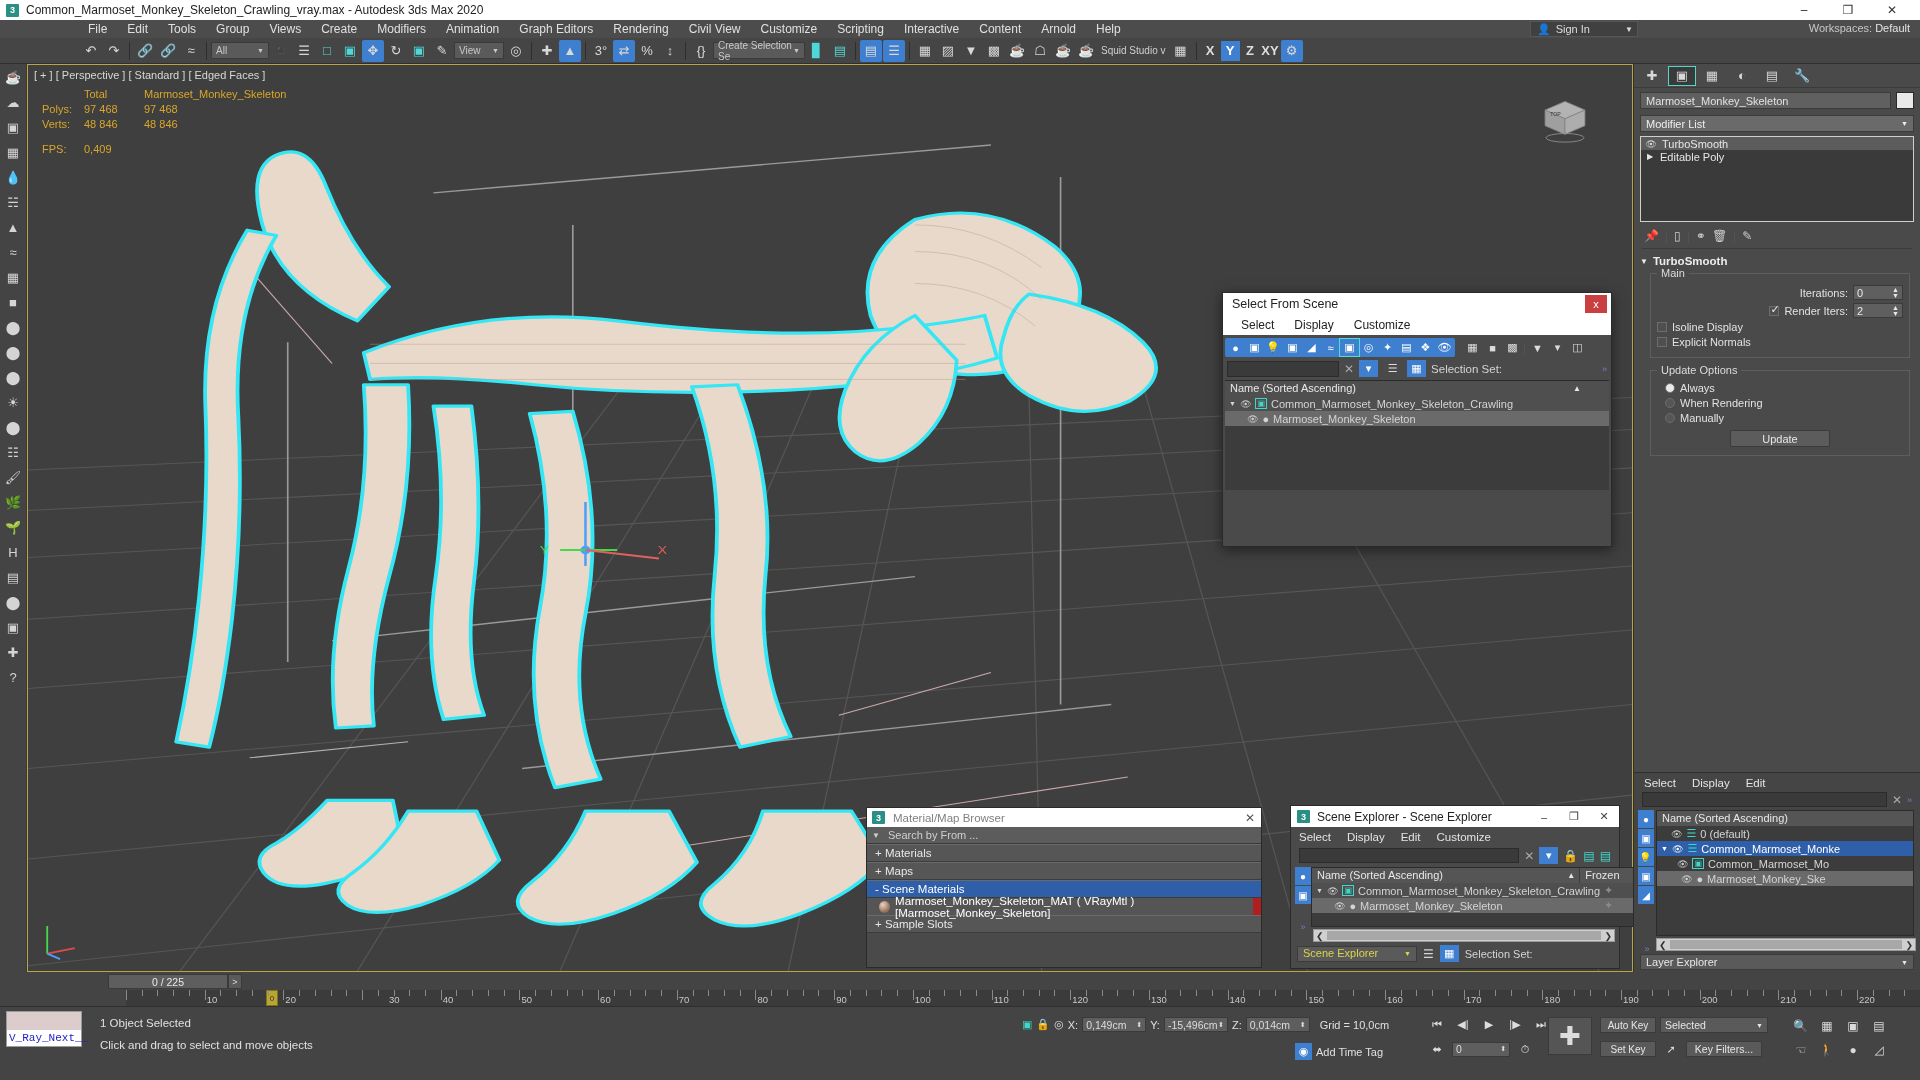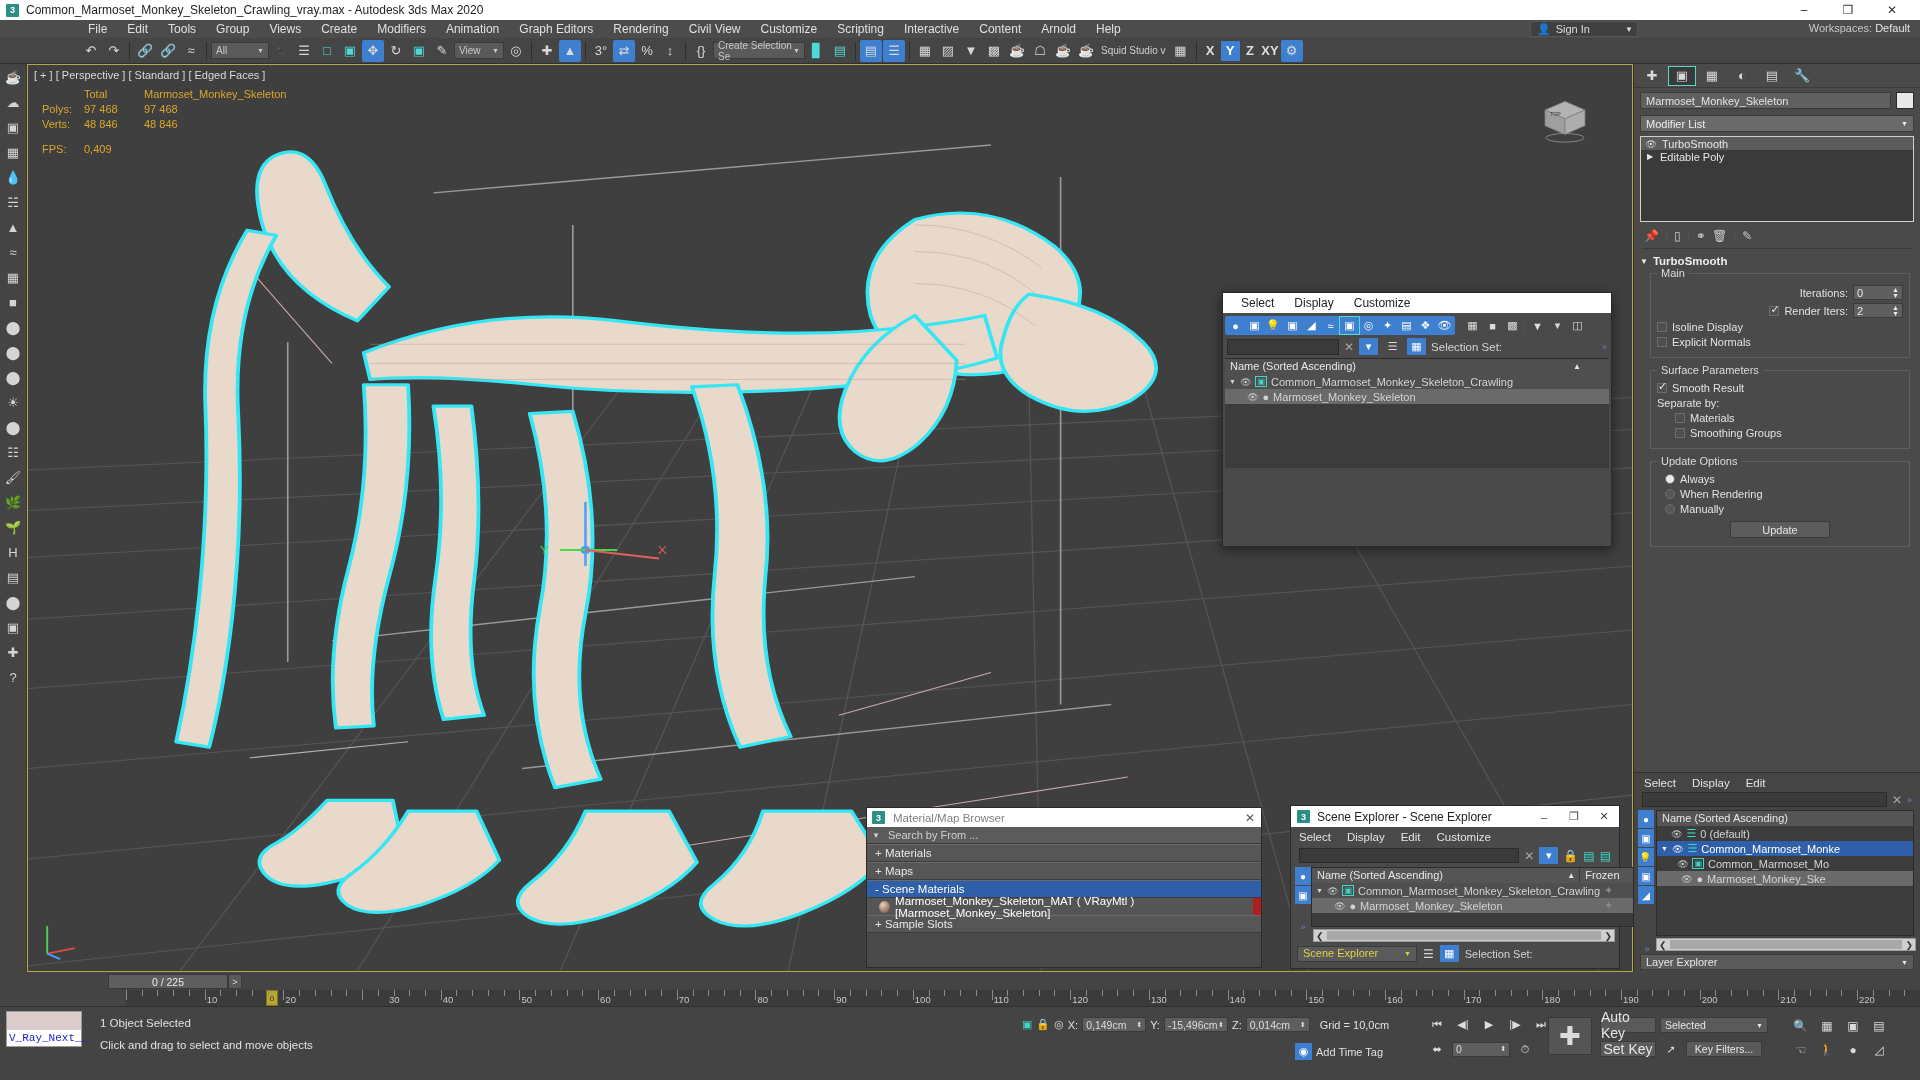--- a/index.html
+++ b/index.html
@@ -172,21 +172,21 @@
   .mxs{position:absolute;left:6px;top:4px;width:76px;height:36px;border:1px solid #9a9a9a;background:#dccccc;}
   .mxs .lower{position:absolute;bottom:0;left:0;right:0;height:16px;background:#fff;
       color:#2222cc;font-family:"Liberation Mono",monospace;font-size:11px;padding-left:2px;line-height:16px;}
   .stxt{position:absolute;left:100px;font-size:11.5px;color:#e0e0e0;}
   .coord{position:absolute;display:flex;align-items:center;gap:4px;font-size:11px;color:#e0e0e0;}
   .cfield{width:64px;height:15px;background:#5e5e5e;border:1px solid #3a3a3a;font-size:10.5px;
      color:#dcdcdc;padding:0 3px;display:flex;align-items:center;}
   .cfield .ar{margin-left:auto;font-size:7px;}
   .anibtn{width:22px;height:16px;display:flex;align-items:center;justify-content:center;font-size:11px;color:#ddd;}
   .keybtn{width:56px;height:16px;background:#5a5a5a;border:1px solid #3b3b3b;display:flex;align-items:center;
-     justify-content:center;font-size:14px;color:#e6e6e6;}
+     justify-content:center;font-size:10px;color:#e6e6e6;}
   .bigplus{width:44px;height:38px;background:#555;border:1px solid #3a3a3a;display:flex;align-items:center;
      justify-content:center;font-size:26px;color:#dcdcdc;}
   .selcombo{width:108px;height:16px;background:#5a5a5a;border:1px solid #3b3b3b;display:flex;align-items:center;
      padding:0 4px;font-size:10.5px;color:#e6e6e6;}
   .selcombo .caret{margin-left:auto;font-size:7px;}
   .kf{width:76px;height:16px;background:#5a5a5a;border:1px solid #3b3b3b;display:flex;align-items:center;
      justify-content:center;font-size:10.5px;color:#e6e6e6;}
   .navico{width:22px;height:17px;display:flex;align-items:center;justify-content:center;font-size:12px;color:#dadada;}
 </style>
 </head>
@@ -507,38 +507,20 @@
         <div class="frow">
           <span class="cb"></span>
           <span>Isoline Display</span>
         </div>
         <div class="frow">
           <span class="cb"></span>
           <span>Explicit Normals</span>
         </div>
       </div>
 
-      <div class="grp" style="margin-top:12px;">
-        <div class="grp-t">Surface Parameters</div>
-        <div class="frow">
-          <span class="cb ck"></span>
-          <span>Smooth Result</span>
-        </div>
-        <div class="frow">
-          <span>Separate by:</span>
-        </div>
-        <div class="frow" style="margin-left:18px;">
-          <span class="cb"></span>
-          <span>Materials</span>
-        </div>
-        <div class="frow" style="margin-left:18px;">
-          <span class="cb"></span>
-          <span>Smoothing Groups</span>
-        </div>
-      </div>
 
       <div class="grp" style="margin-top:12px;">
         <div class="grp-t">Update Options</div>
         <div class="frow" style="margin-left:8px;">
           <span class="rb on"></span>
           <span>Always</span>
         </div>
         <div class="frow" style="margin-left:8px;">
           <span class="rb"></span>
           <span>When Rendering</span>
@@ -606,20 +588,24 @@
     </div>
     <div class="rse-foot">
       <div class="lexp">
         <span>Layer Explorer</span>
         <span class="caret">▼</span>
       </div>
     </div>
   </div>
 
   <div class="dlg" style="left:1222px;top:292px;width:390px;height:255px;">
+    <div class="dlg-title">
+      <span>Select From Scene</span>
+      <div class="dlg-x">x</div>
+    </div>
     <div class="dlg-menu">
       <span>Select</span>
       <span>Display</span>
       <span>Customize</span>
     </div>
     <div class="dlg-tools">
       <div class="tgroup">
         <div class="tg-b">●</div>
         <div class="tg-b">▣</div>
         <div class="tg-b">💡</div>

